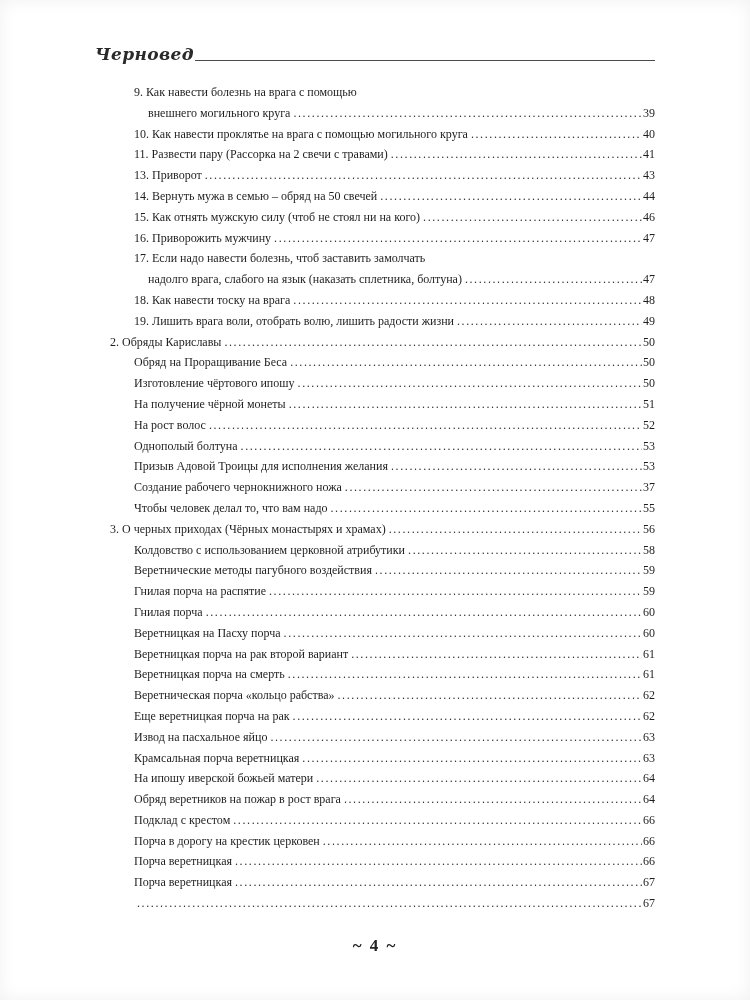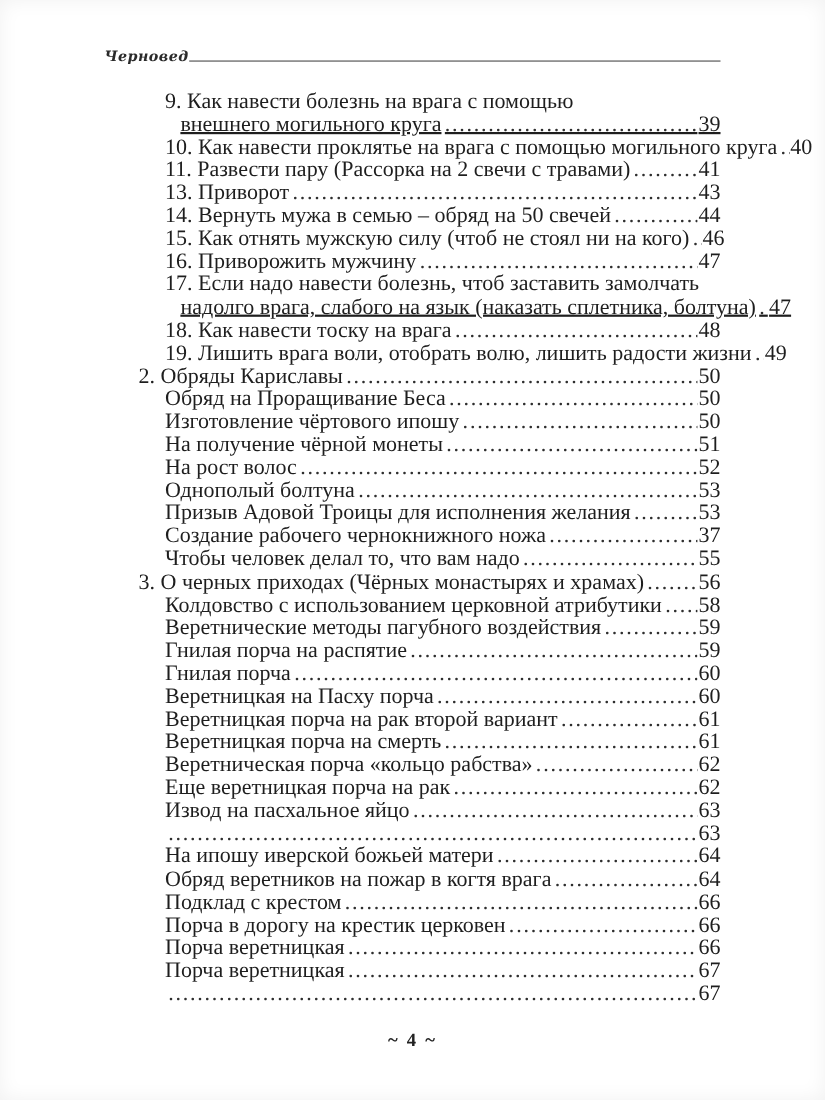--- a/index.html
+++ b/index.html
@@ -24,47 +24,47 @@
     left: 95px;
     right: 95px;
     top: 44px;
     display: flex;
     align-items: flex-end;
   }
   .running-head {
     font-family: "DejaVu Serif", "Liberation Serif", serif;
     font-style: italic;
     font-weight: 700;
-    font-size: 13px;
+    font-size: 17px;
     letter-spacing: 0.4px;
     color: #2a2a2a;
   }
   .header-rule {
     flex: 1;
     height: 0;
     border-bottom: 1.4px solid #4a4a4a;
     margin-left: 1px;
     margin-bottom: 3px;
   }
   
   .toc {
     position: absolute;
-    left: 126px;
+    left: 110px;
     right: 95px;
     top: 82px;
-    font-size: 20px;
+    font-size: 12px;
     line-height: 20.8px;
   }
   .toc-row {
     display: flex;
     align-items: baseline;
     white-space: nowrap;
   }
   .toc-row.indent-1 { padding-left: 24px; }
-  .toc-row.indent-2 { padding-left: 38px; text-decoration: underline; }
+  .toc-row.indent-2 { padding-left: 38px; }
   .toc-title { white-space: pre; }
   .leader {
     flex: 1;
     min-width: 8px;
     overflow: hidden;
     margin: 0 1px 0 3px;
     color: #2e2e2e;
   }
   .leader::before {
     content: "........................................................................................................................................................................................................";
@@ -247,30 +247,31 @@
         <span class="toc-title">Еще веретницкая порча на рак</span>
         <span class="leader"></span>
         <span class="toc-page">62</span>
       </div>
       <div class="toc-row indent-1">
         <span class="toc-title">Извод на пасхальное яйцо</span>
         <span class="leader"></span>
         <span class="toc-page">63</span>
       </div>
       <div class="toc-row indent-1">
+        <span class="toc-title">Крамсальная порча веретницкая</span>
         <span class="leader"></span>
         <span class="toc-page">63</span>
       </div>
       <div class="toc-row indent-1">
         <span class="toc-title">На ипошу иверской божьей матери</span>
         <span class="leader"></span>
         <span class="toc-page">64</span>
       </div>
       <div class="toc-row indent-1">
-        <span class="toc-title">Обряд веретников на пожар в когтя врага</span>
+        <span class="toc-title">Обряд веретников на пожар в рост врага</span>
         <span class="leader"></span>
         <span class="toc-page">64</span>
       </div>
       <div class="toc-row indent-1">
         <span class="toc-title">Подклад с крестом</span>
         <span class="leader"></span>
         <span class="toc-page">66</span>
       </div>
       <div class="toc-row indent-1">
         <span class="toc-title">Порча в дорогу на крестик церковен</span>

